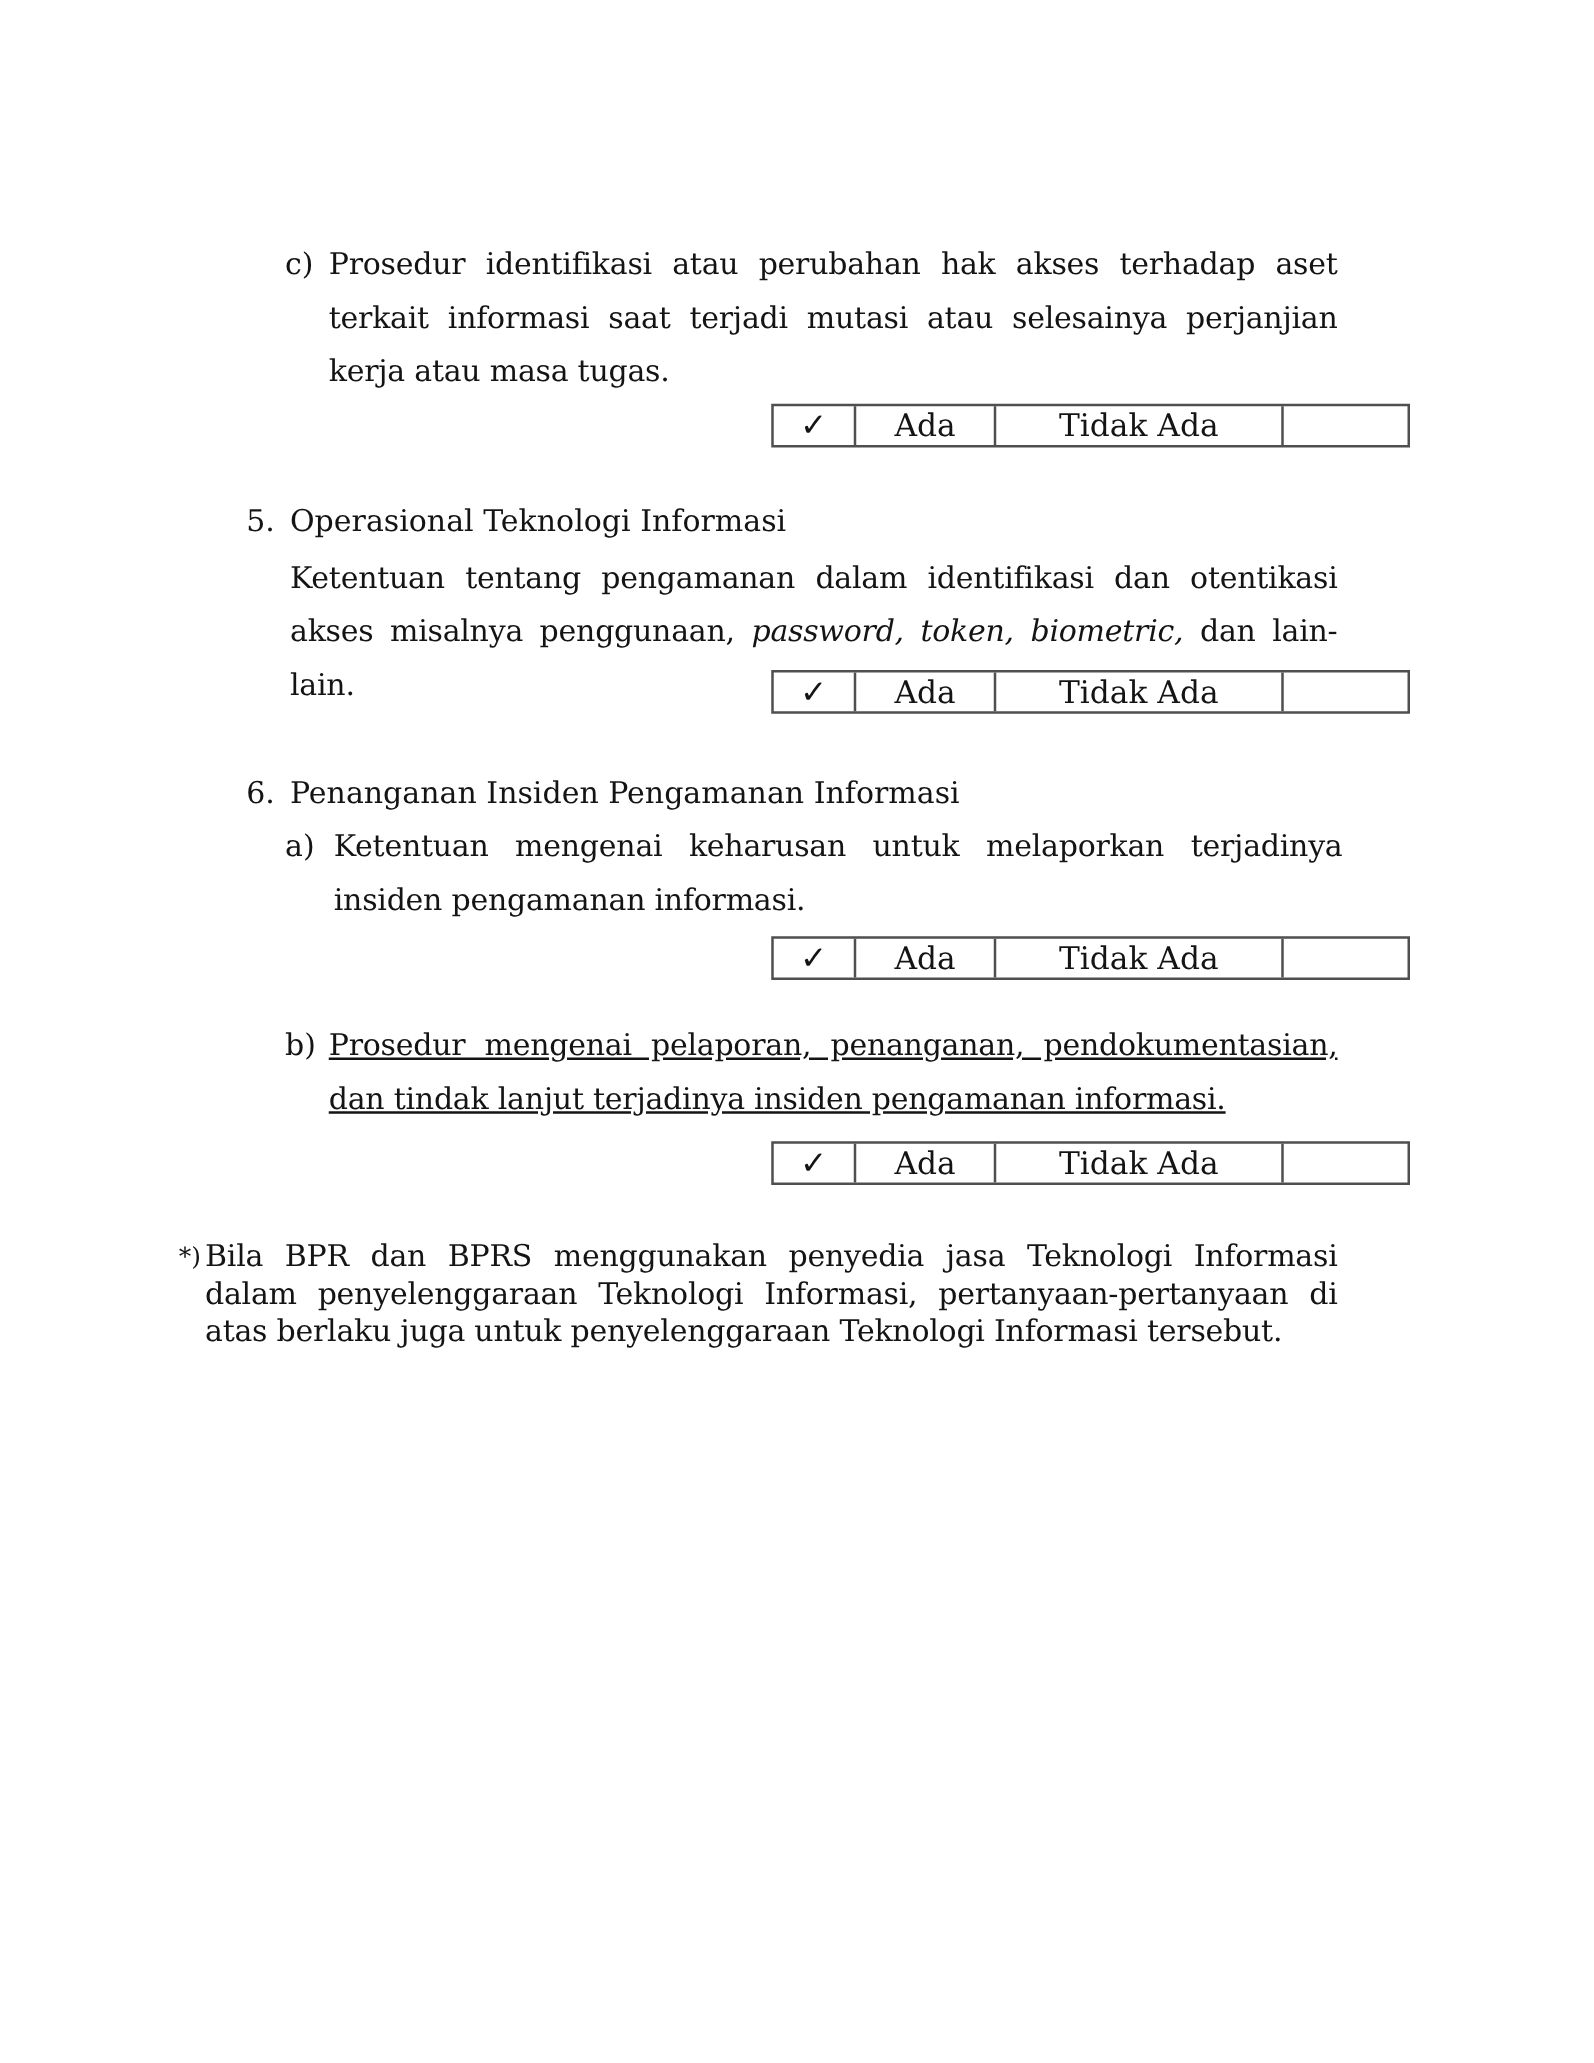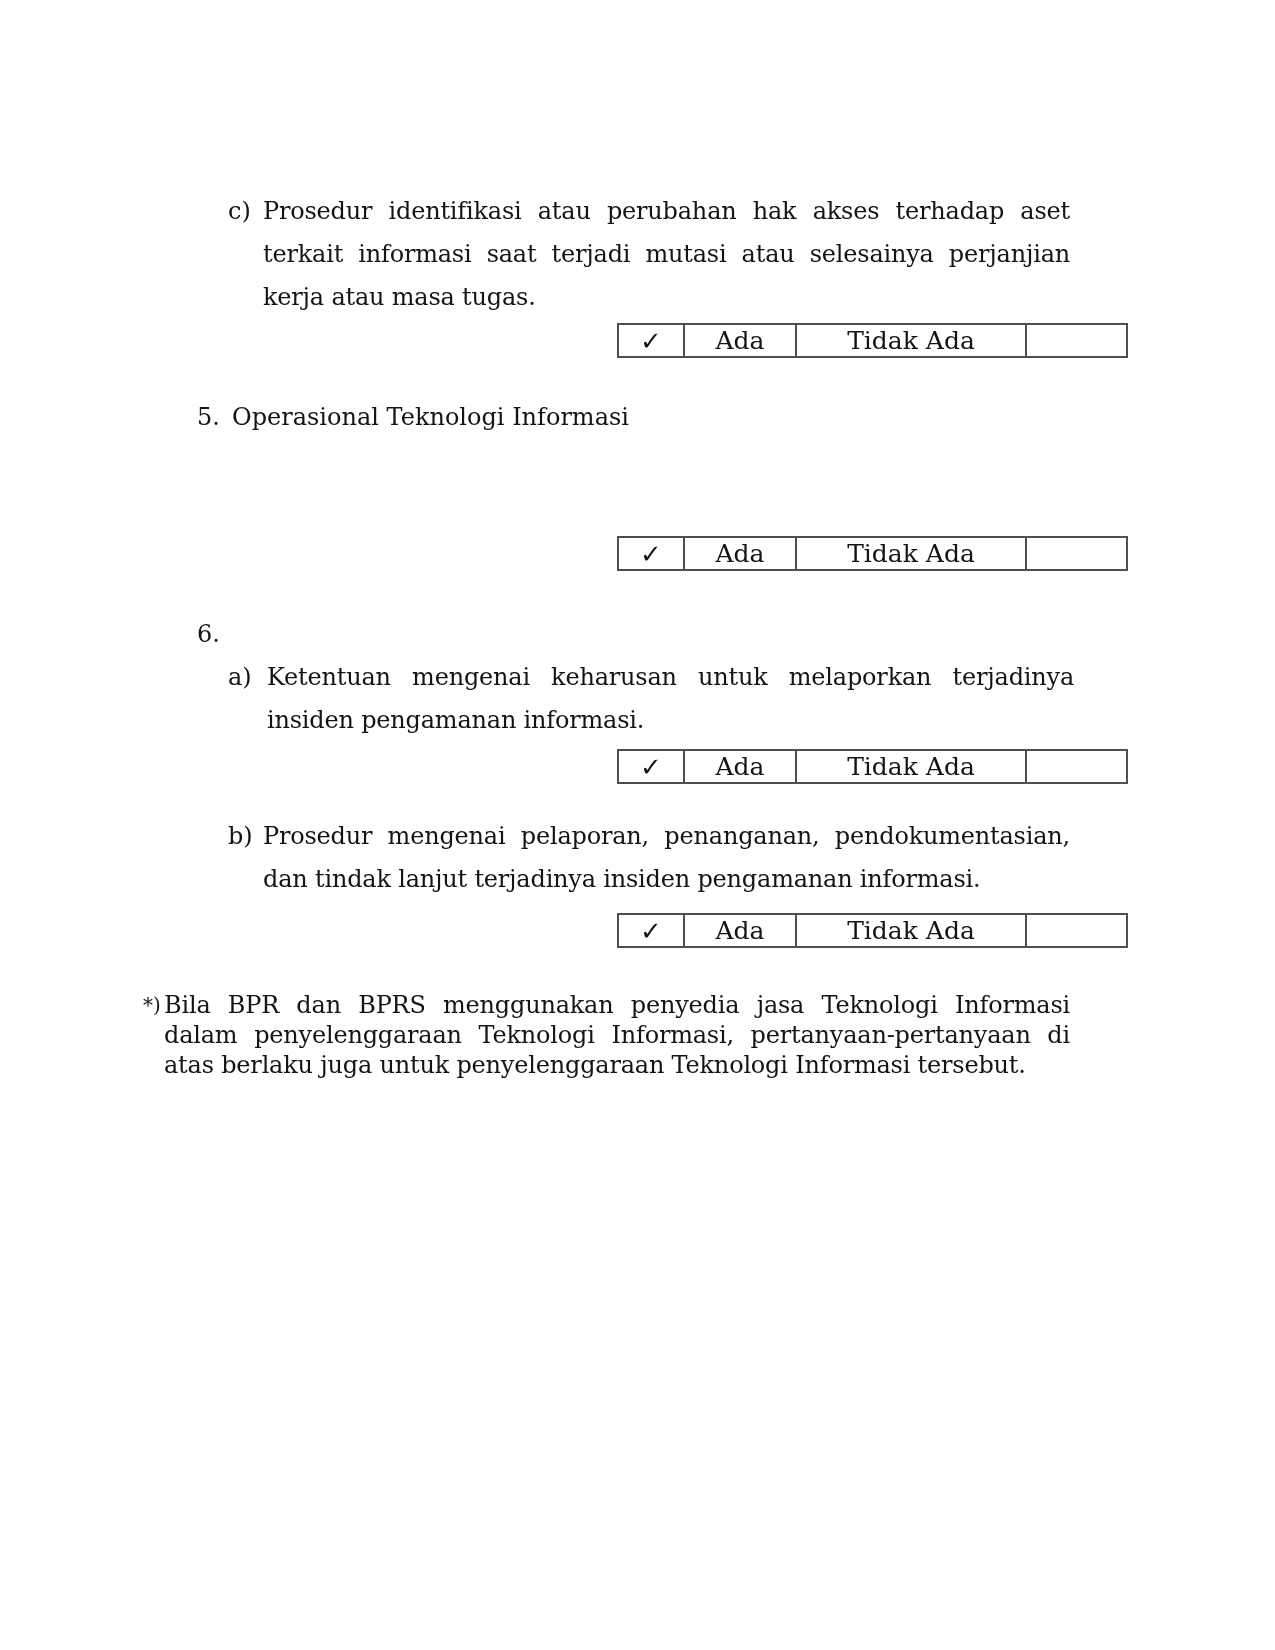--- a/index.html
+++ b/index.html
@@ -86,46 +86,48 @@
     <div class="cell c-check">
       <span class="checkglyph">✓</span>
     </div>
     <div class="cell c-ada">Ada</div>
     <div class="cell c-tidak">Tidak Ada</div>
     <div class="cell c-empty"></div>
   </div>
 
   <div class="marker" style="left:197px; top:396px;">5.</div>
   <div class="title-line" style="left:232px; top:396px;">Operasional Teknologi Informasi</div>
+  <div class="para" style="left:232px; top:441px; width:838px;"><span>Ketentuan tentang pengamanan dalam identifikasi dan otentikasi akses misalnya penggunaan, </span><em>password, token, biometric,</em><span> dan lain-lain.</span></div>
 
   <div class="ctable" style="top:536px;">
     <div class="cell c-check">
       <span class="checkglyph">✓</span>
     </div>
     <div class="cell c-ada">Ada</div>
     <div class="cell c-tidak">Tidak Ada</div>
     <div class="cell c-empty"></div>
   </div>
 
   <div class="marker" style="left:197px; top:613px;">6.</div>
+  <div class="title-line" style="left:232px; top:613px;">Penanganan Insiden Pengamanan Informasi</div>
 
   <div class="marker" style="left:228px; top:656px;">a)</div>
   <div class="para" style="left:267px; top:656px; width:807px;">Ketentuan mengenai keharusan untuk melaporkan terjadinya insiden pengamanan informasi.</div>
 
   <div class="ctable" style="top:749px;">
     <div class="cell c-check">
       <span class="checkglyph">✓</span>
     </div>
     <div class="cell c-ada">Ada</div>
     <div class="cell c-tidak">Tidak Ada</div>
     <div class="cell c-empty"></div>
   </div>
 
   <div class="marker" style="left:228px; top:815px;">b)</div>
-  <div class="para" style="left:263px; top:815px; width:807px;">Prosedur mengenai pelaporan, penanganan, pendokumentasian, dan tindak lanjut terjadinya insiden pengamanan informasi.</div>
+  <div class="para" style="left:263px; top:815px; width:807px;text-decoration:underline;">Prosedur mengenai pelaporan, penanganan, pendokumentasian, dan tindak lanjut terjadinya insiden pengamanan informasi.</div>
 
   <div class="ctable" style="top:913px;">
     <div class="cell c-check">
       <span class="checkglyph">✓</span>
     </div>
     <div class="cell c-ada">Ada</div>
     <div class="cell c-tidak">Tidak Ada</div>
     <div class="cell c-empty"></div>
   </div>
 

